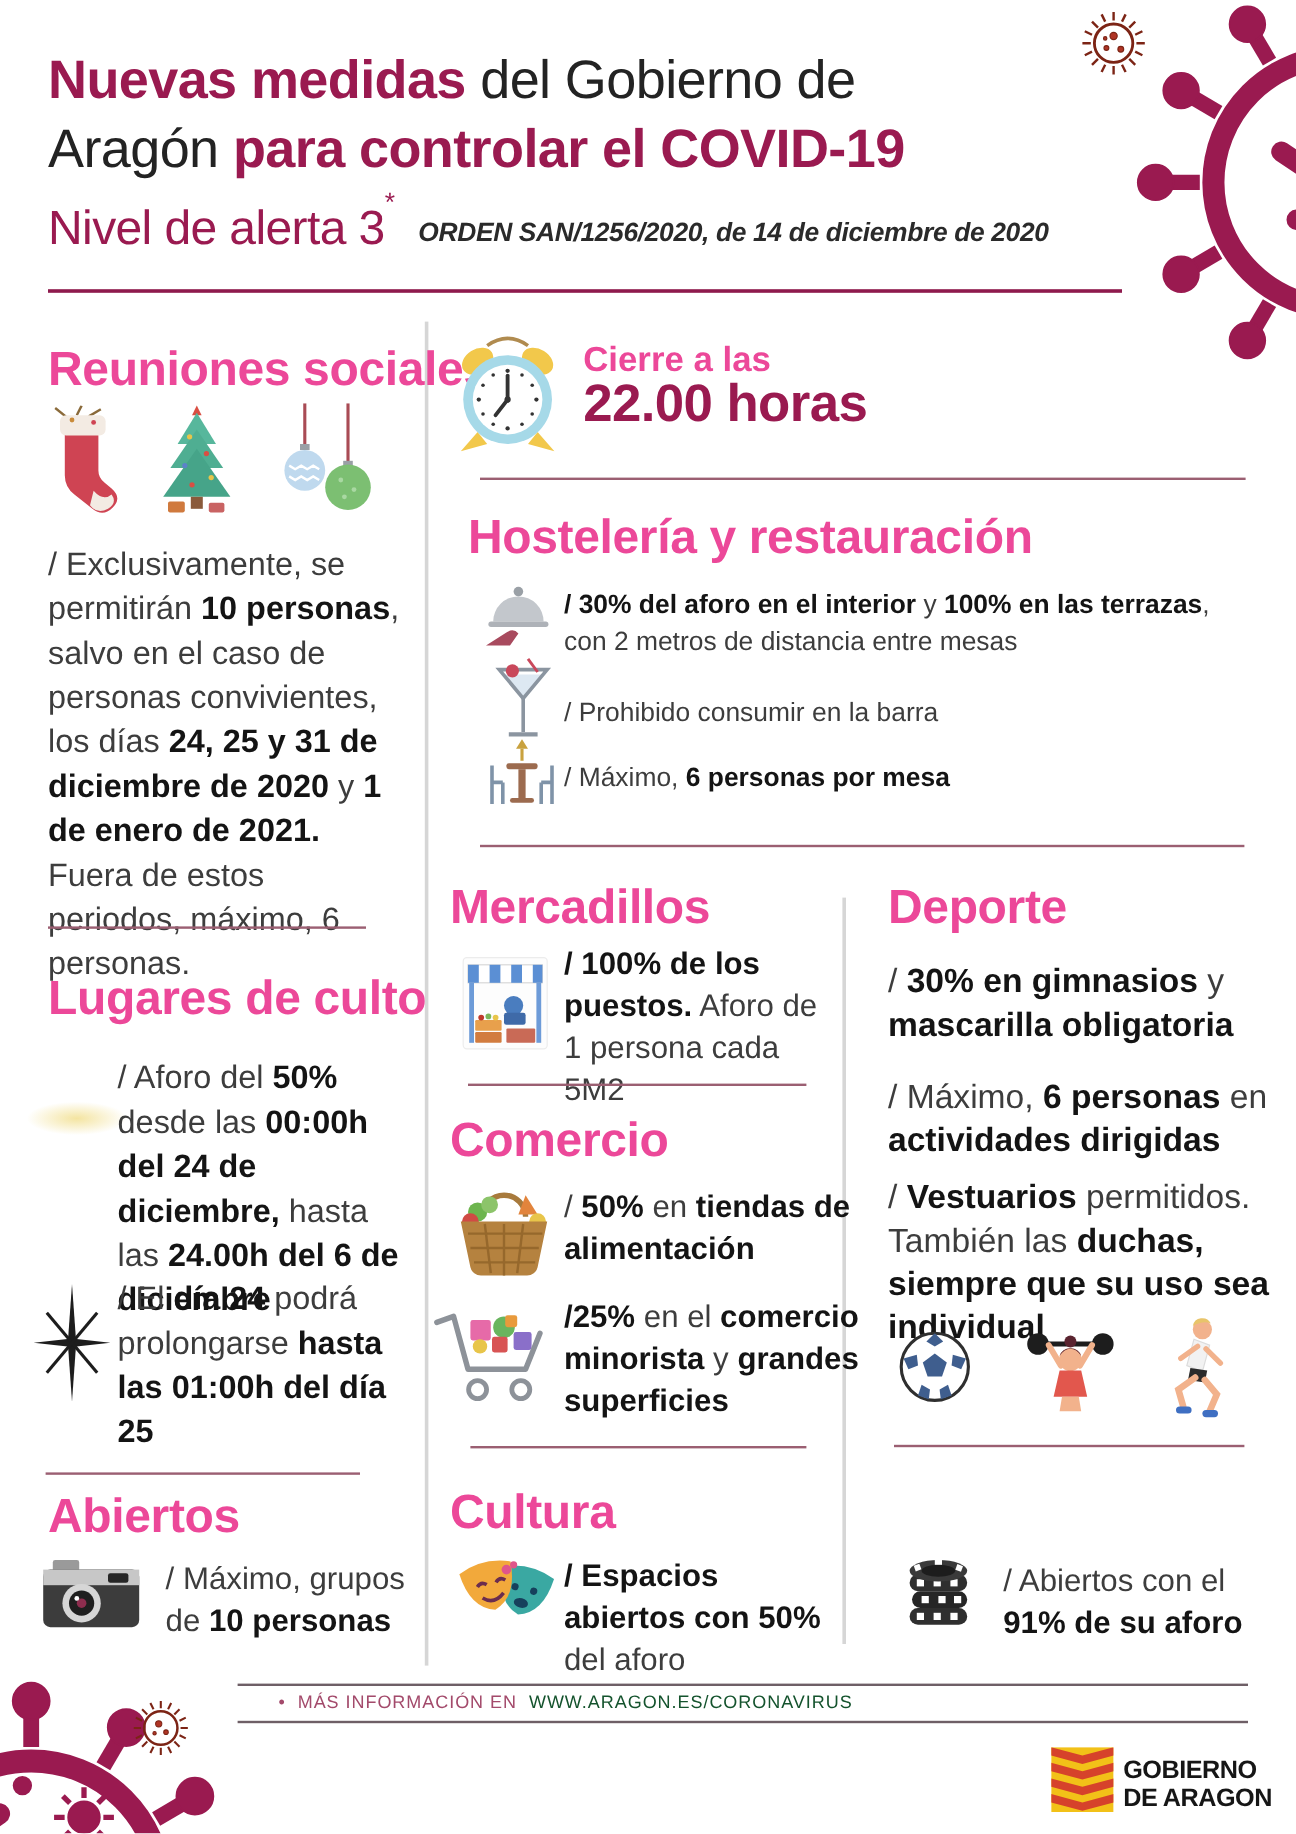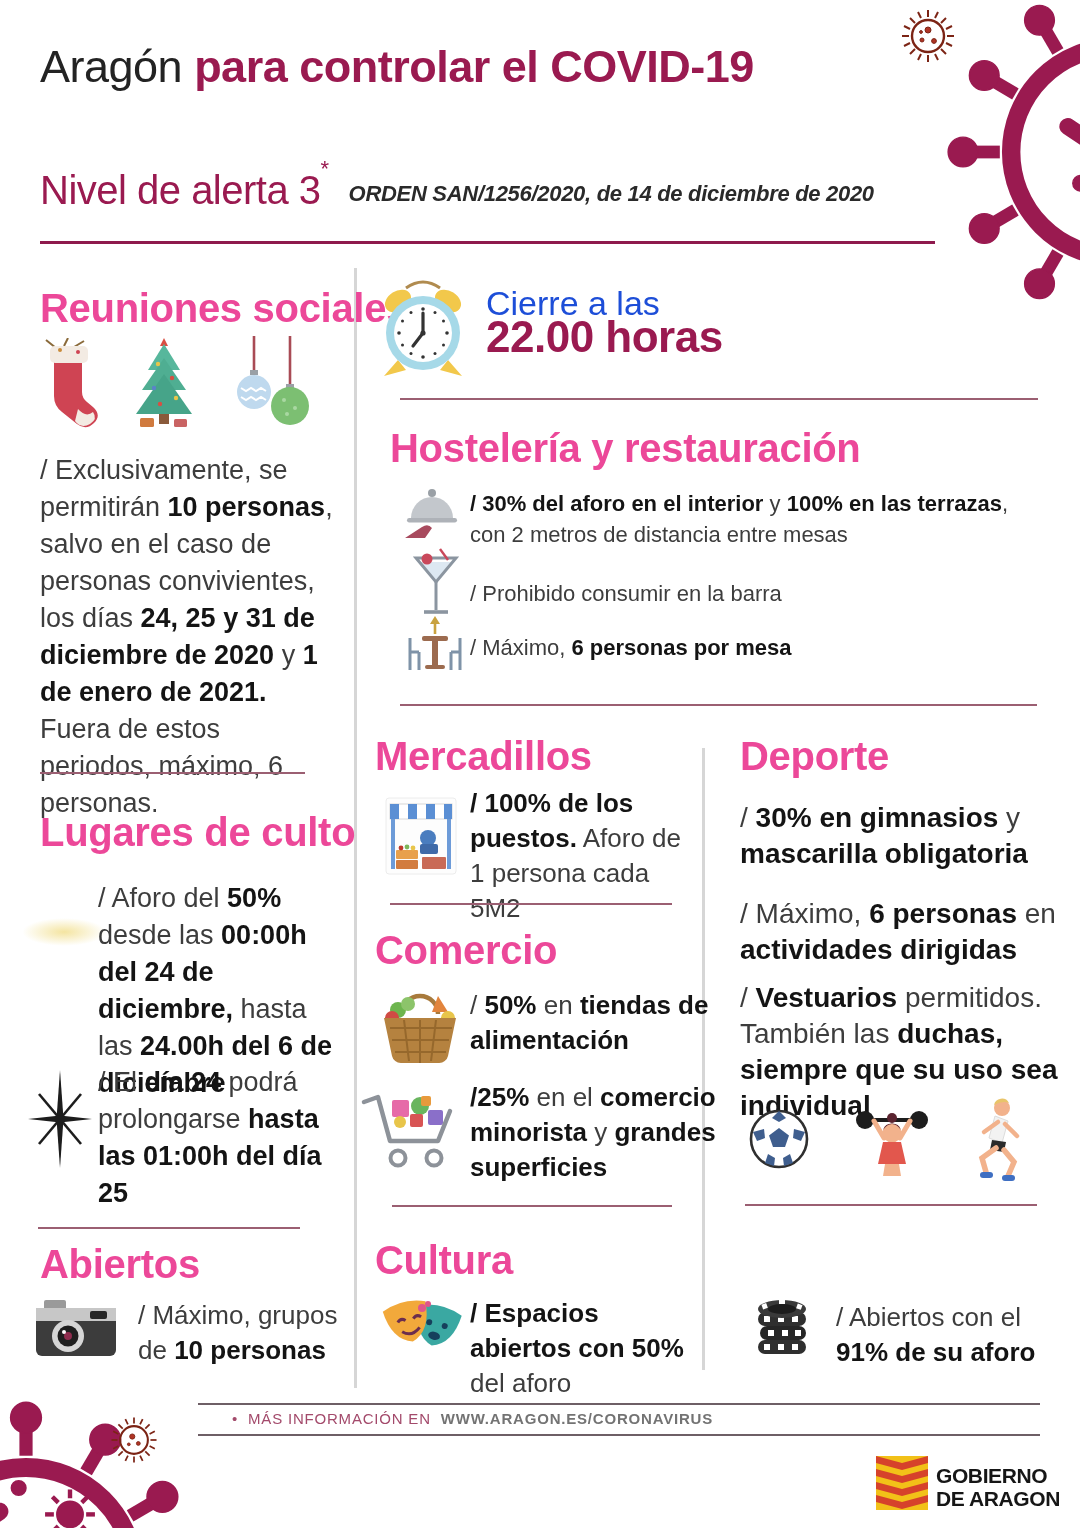--- a/index.html
+++ b/index.html
@@ -21,27 +21,27 @@
   
   .sec-h{font-size:40px;font-weight:700;color:#ec4899;letter-spacing:-.3px}
   
   .txt{color:#3d3d3d}
   .txt b{color:#141414;font-weight:700}
   .txt-lg{font-size:27px;line-height:37px}
   .txt-mid{font-size:26px;line-height:35px}
   .txt-sm{font-size:22px;line-height:31px}
   .txt-dep{font-size:28px;line-height:36px}
   
-  .cierre-intro{font-size:34px;font-weight:400;color:#1d4ed8}
+  .cierre-intro{font-size:29px;font-weight:700;color:#ec4899}
   .cierre-line2{display:flex;align-items:flex-start;gap:14px}
   .cierre-time{font-size:44px;font-weight:700;color:#9a1a50;letter-spacing:-.5px}
   .cierre-detail{font-size:28px;font-weight:700;color:#222}
   
   .finfo{font-size:15px;letter-spacing:.8px;color:#a34a6b;font-weight:400;display:flex;align-items:center;gap:10px}
-  .finfo .url{color:#737373;font-weight:700}
+  .finfo .url{color:#14532d;font-weight:400}
   .logo{display:flex;gap:8px;align-items:flex-end}
   .logo-text{font-size:21px;line-height:23px;font-weight:700;color:#161616;letter-spacing:-.4px}
   .candle-glow{width:84px;height:28px;background:radial-gradient(ellipse at center,rgba(238,214,110,.65),rgba(238,214,110,0) 70%)}
   .xmas-row{display:flex;align-items:flex-end;gap:26px}
 </style>
 </head>
 <body>
 
 <div class="poster">
 
@@ -202,20 +202,21 @@
       </g>
       <g fill="#b03425">
           <circle cx="28" cy="26" r="3"></circle>
           <circle cx="35" cy="34" r="2.2"></circle>
           <circle cx="24" cy="35" r="1.6"></circle>
         </g>
     </g>
   </svg>
 
   <div class="abs title" style="left:40px;top:38px;width:880px">
+    <div><b>Nuevas medidas</b><span> del Gobierno de</span></div>
     <div><span>Aragón </span><b>para controlar el COVID-19</b></div>
   </div>
 
   <div class="abs alert-row" style="left:40px;top:168px">
     <span class="alert-label"><span>Nivel de alerta 3</span><span class="alert-sup">*</span></span>
     <span class="order-ref">ORDEN SAN/1256/2020, de 14 de diciembre de 2020</span>
   </div>
 
   <div class="abs rule" style="left:40px;top:241px;width:895px;height:3px"></div>
 

